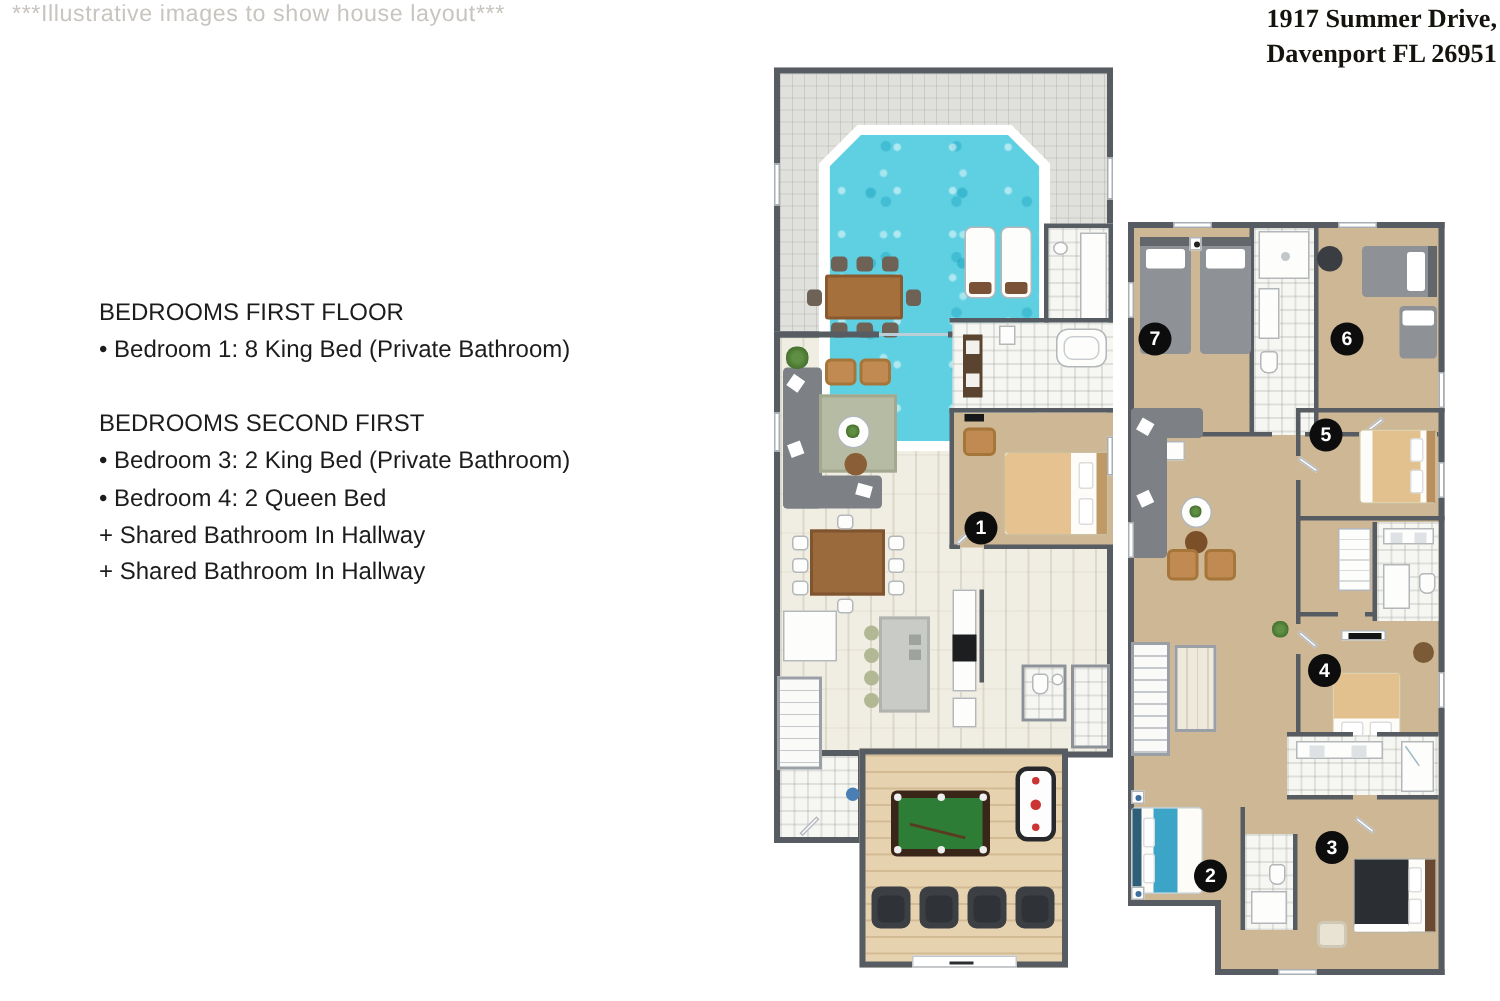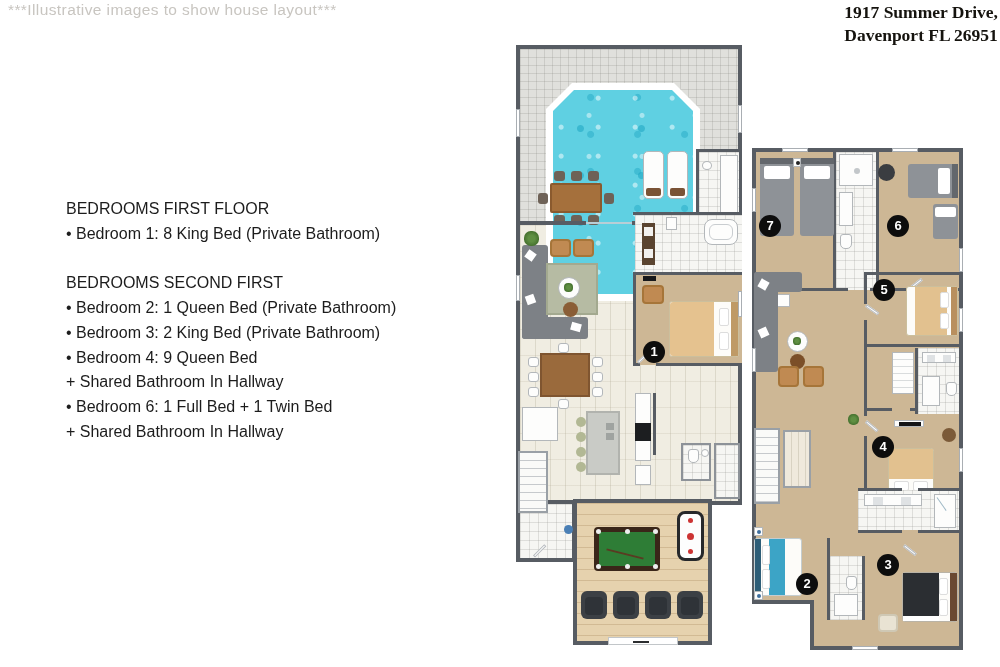--- a/index.html
+++ b/index.html
@@ -59,25 +59,23 @@
 <div class="disclaimer">***Illustrative images to show house layout***</div>
 <div class="address">
   <div>1917 Summer Drive,</div>
   <div>Davenport FL 26951</div>
 </div>
 
 <div class="info">
   <div>BEDROOMS FIRST FLOOR</div>
   <div>• Bedroom 1: 8 King Bed (Private Bathroom)</div>
   <div class="title2">BEDROOMS SECOND FIRST</div>
-  <div>• Bedroom 2: 1 Queen Bed (Private Bathroom)</div>
   <div>• Bedroom 3: 2 King Bed (Private Bathroom)</div>
-  <div>• Bedroom 4: 9 Queen Bed</div>
+  <div>• Bedroom 4: 2 Queen Bed</div>
   <div>+ Shared Bathroom In Hallway</div>
-  <div>• Bedroom 6: 1 Full Bed + 1 Twin Bed</div>
   <div>+ Shared Bathroom In Hallway</div>
 </div>
 
 <div class="plan" style="left:516px;top:45px;width:226px;height:600px;">
 
   <div class="region deckf" style="left:0;top:0;width:226px;height:180px;"></div>
   <div class="region creamf" style="left:0;top:176px;width:226px;height:284px;"></div>
   <div class="region bathf" style="left:0;top:455px;width:60px;height:62px;"></div>
   <div class="region woodf" style="left:57px;top:454px;width:139px;height:146px;"></div>
 

